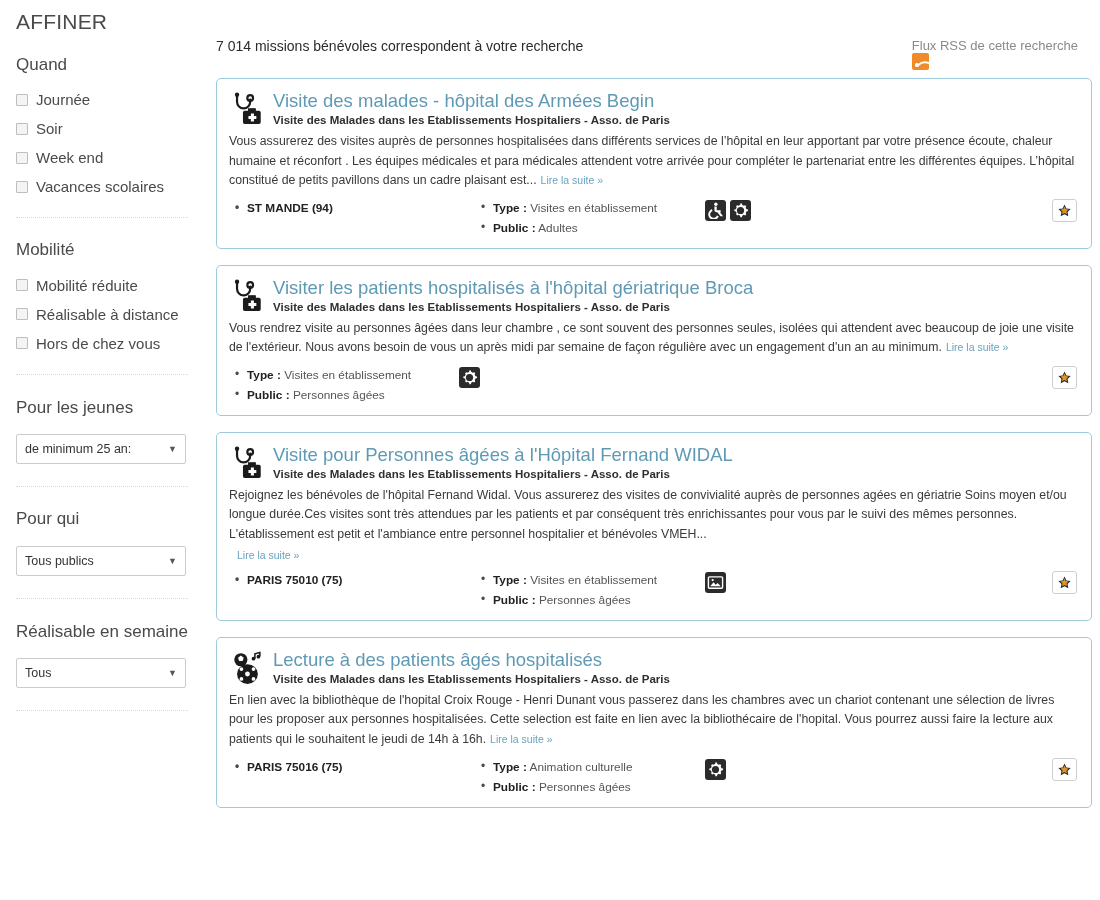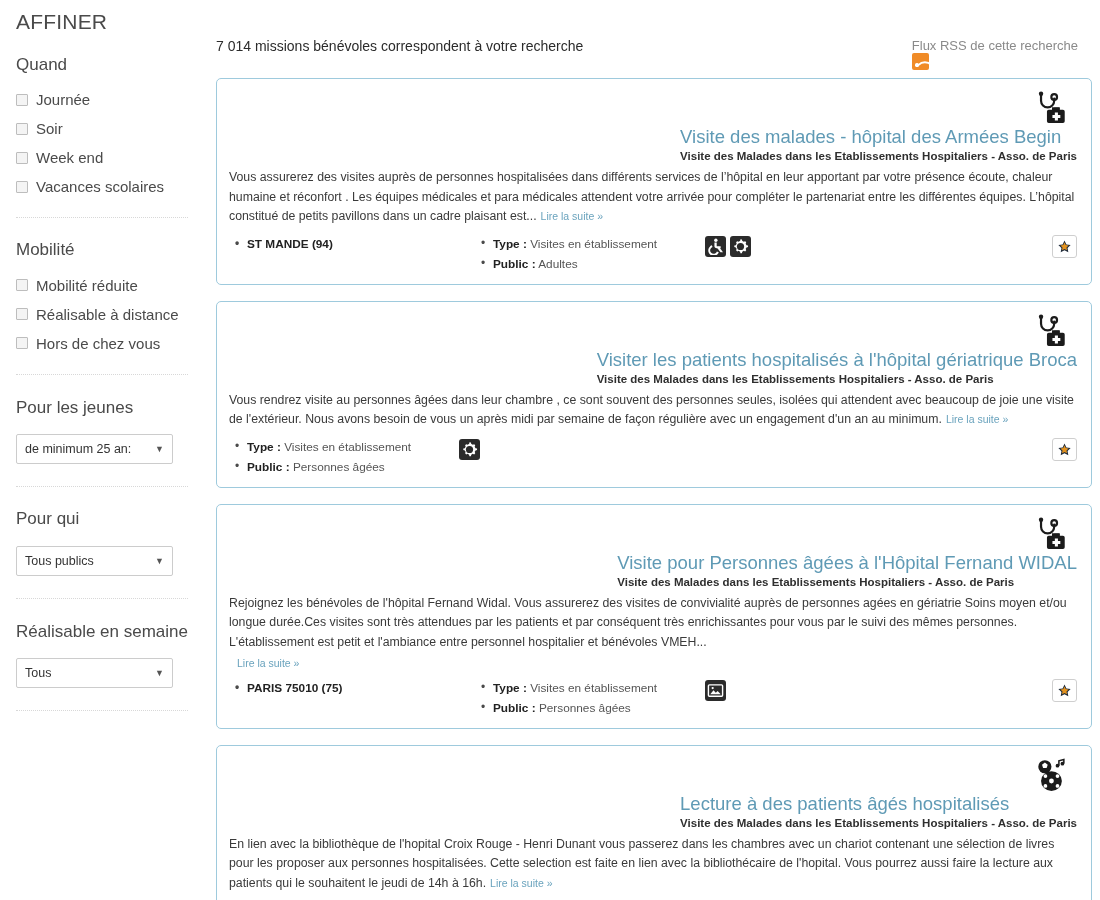--- a/index.html
+++ b/index.html
@@ -30,21 +30,21 @@
     width: 12px; height: 12px; flex: 0 0 12px;
     border: 1px solid #bdbdbd; background: #f4f4f4;
     border-radius: 1px; margin-right: 8px;
   }
   .check-label { font-size: 15px; color: #4a4a4a; }
   .facet-sep {
     border: 0; border-top: 1px dotted #d8d8d8;
     margin: 22px 12px 22px 0; height: 0;
   }
   .select-box {
-    position: relative; width: 157px; height: 30px;
+    position: relative; width: 170px; height: 30px;
     border: 1px solid #cccccc; background: #ffffff;
     border-radius: 2px; display: flex; align-items: center;
     padding: 0 22px 0 8px; margin-bottom: 4px;
   }
   .select-value {
     font-size: 12.5px; color: #333; white-space: nowrap;
     overflow: hidden; text-overflow: clip;
   }
   .select-caret {
     position: absolute; right: 8px; top: 50%; transform: translateY(-50%);
@@ -81,21 +81,21 @@
     border-radius: 10px 0 0 0;
     transform: rotate(45deg); transform-origin: 0 100%;
   }
 
   
   .card {
     border: 1px solid #9ecadd; border-radius: 5px;
     background: #ffffff; margin-bottom: 16px;
     padding: 10px 14px 10px 12px; position: relative;
   }
-  .card-head { display: flex; align-items: flex-end; flex-direction: column; }
+  .card-head { display: flex; align-items: center; }
   .card-icon {
     flex: 0 0 34px; width: 34px; height: 34px;
     margin: 2px 8px 0 2px; position: relative;
   }
   .card-titles { flex: 1; min-width: 0; padding-top: 1px; }
   .card-title {
     font-size: 18.5px; color: #5f9ab5; font-weight: 400;
     text-decoration: none; line-height: 1.15; display: block;
     margin-bottom: 2px;
   }

